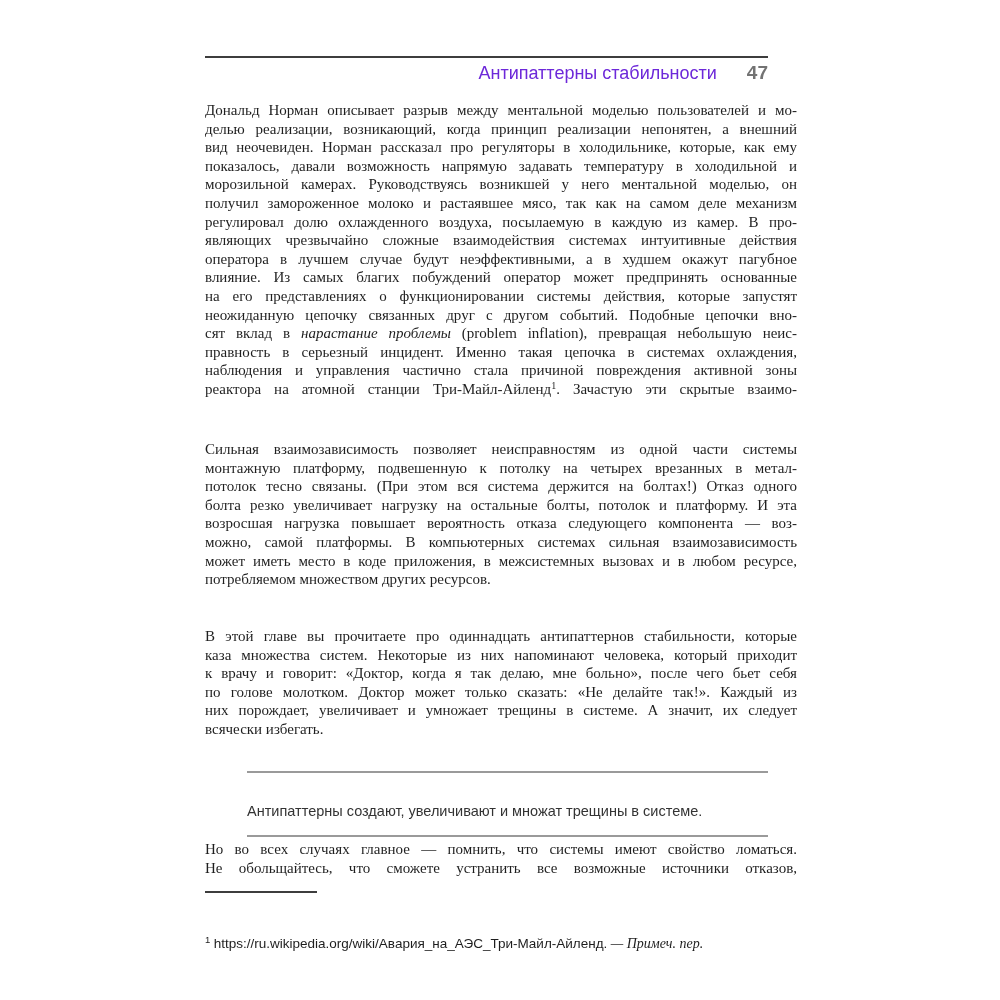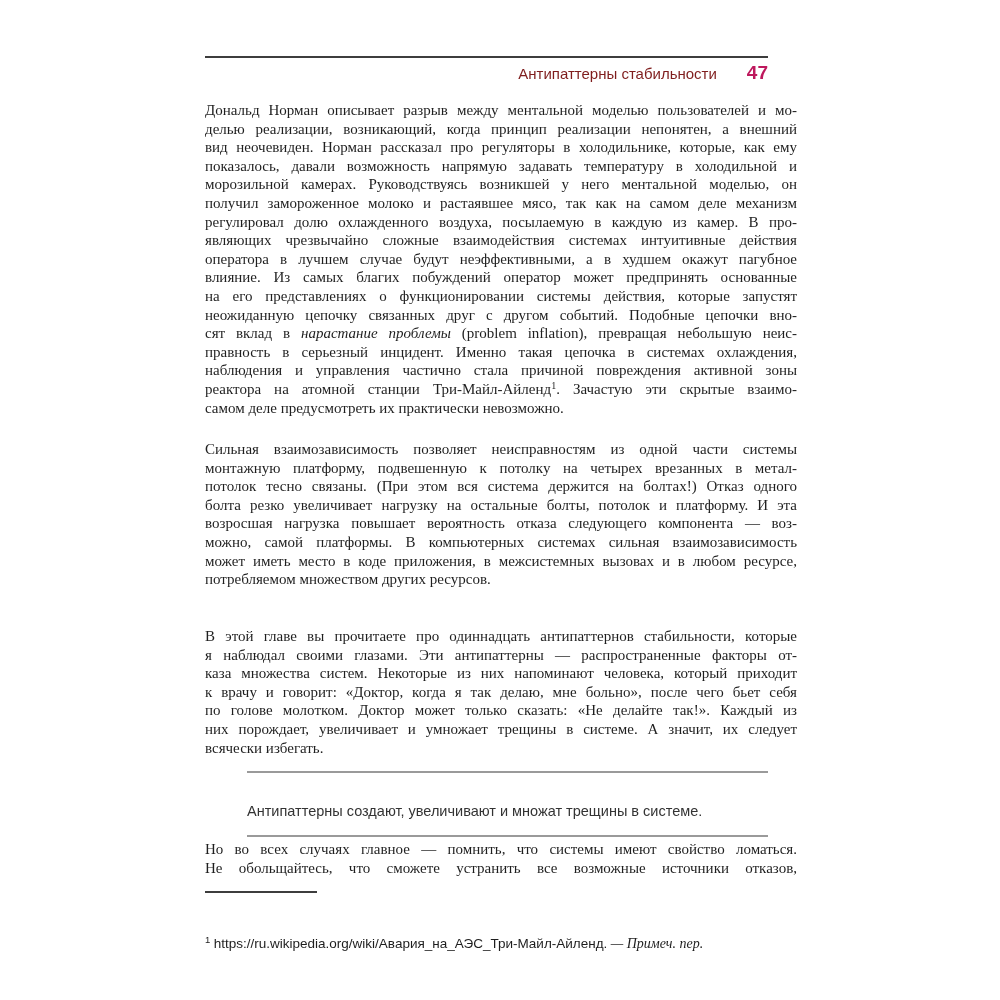--- a/index.html
+++ b/index.html
@@ -16,25 +16,25 @@
   .header-rule {
     position: absolute; top: 56px; left: 205px; width: 563px; height: 2px;
     background: #3d3d3d;
   }
   .header-row {
     position: absolute; top: 62px; left: 205px; width: 563px;
     text-align: right; white-space: nowrap;
   }
   .running-head {
     font-family: "Liberation Sans", "DejaVu Sans", sans-serif;
-    font-size: 15px; color: #7f1d1d;
+    font-size: 18px; color: #6d28d9;
   }
   .page-number {
     font-family: "Liberation Sans", "DejaVu Sans", sans-serif;
-    font-size: 19px; font-weight: bold; color: #be185d;
+    font-size: 19px; font-weight: bold; color: #737373;
     margin-left: 30px;
   }
 
   
   .paragraph { position: absolute; left: 205px; width: 592px; }
   .p0 { top: 101px; }
   .p1 { top: 440px; }
   .p2 { top: 627px; }
   .p3 { top: 840px; }
   .line {
@@ -106,35 +106,33 @@
         <div class="line">регулировал долю охлажденного воздуха, посылаемую в каждую из камер. В про-</div>
         <div class="line">являющих чрезвычайно сложные взаимодействия системах интуитивные действия</div>
         <div class="line">оператора в лучшем случае будут неэффективными, а в худшем окажут пагубное</div>
         <div class="line">влияние. Из самых благих побуждений оператор может предпринять основанные</div>
         <div class="line">на его представлениях о функционировании системы действия, которые запустят</div>
         <div class="line">неожиданную цепочку связанных друг с другом событий. Подобные цепочки вно-</div>
         <div class="line"><span>сят вклад в </span><span class="italic">нарастание проблемы</span><span> (problem inflation), превращая небольшую неис-</span></div>
         <div class="line">правность в серьезный инцидент. Именно такая цепочка в системах охлаждения,</div>
         <div class="line">наблюдения и управления частично стала причиной повреждения активной зоны</div>
         <div class="line"><span>реактора на атомной станции Три-Майл-Айленд</span><span class="sup">1</span><span>. Зачастую эти скрытые взаимо-</span></div>
-        <div class="line last">самом деле предусмотреть их практически невозможно.</div>
       </div>
       <div class="paragraph p1">
         <div class="line">Сильная взаимозависимость позволяет неисправностям из одной части системы</div>
         <div class="line">монтажную платформу, подвешенную к потолку на четырех врезанных в метал-</div>
         <div class="line">потолок тесно связаны. (При этом вся система держится на болтах!) Отказ одного</div>
         <div class="line">болта резко увеличивает нагрузку на остальные болты, потолок и платформу. И эта</div>
         <div class="line">возросшая нагрузка повышает вероятность отказа следующего компонента — воз-</div>
         <div class="line">можно, самой платформы. В компьютерных системах сильная взаимозависимость</div>
         <div class="line">может иметь место в коде приложения, в межсистемных вызовах и в любом ресурсе,</div>
         <div class="line last">потребляемом множеством других ресурсов.</div>
       </div>
       <div class="paragraph p2">
         <div class="line">В этой главе вы прочитаете про одиннадцать антипаттернов стабильности, которые</div>
-        <div class="line">я наблюдал своими глазами. Эти антипаттерны — распространенные факторы от-</div>
         <div class="line">каза множества систем. Некоторые из них напоминают человека, который приходит</div>
         <div class="line">к врачу и говорит: «Доктор, когда я так делаю, мне больно», после чего бьет себя</div>
         <div class="line">по голове молотком. Доктор может только сказать: «Не делайте так!». Каждый из</div>
         <div class="line">них порождает, увеличивает и умножает трещины в системе. А значит, их следует</div>
         <div class="line last">всячески избегать.</div>
       </div>
       <div class="paragraph p3">
         <div class="line">Но во всех случаях главное — помнить, что системы имеют свойство ломаться.</div>
         <div class="line">Не обольщайтесь, что сможете устранить все возможные источники отказов,</div>
       </div>

